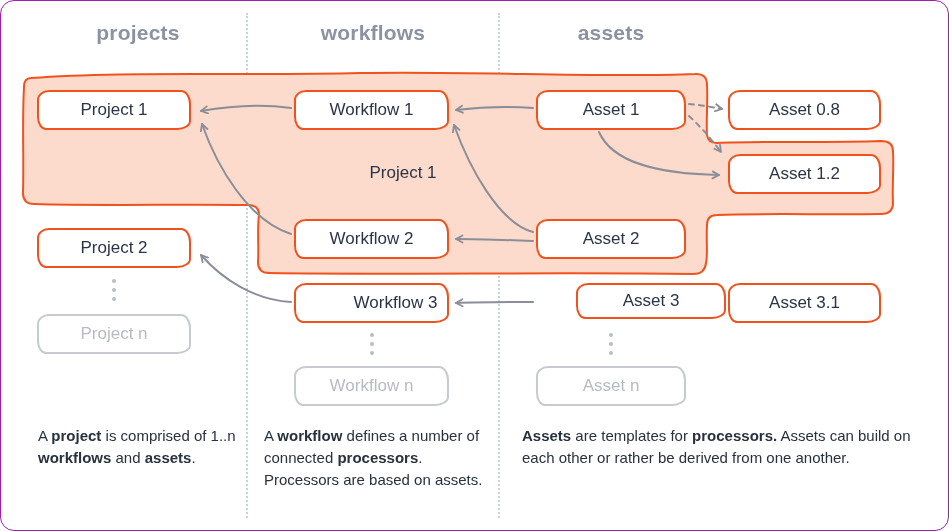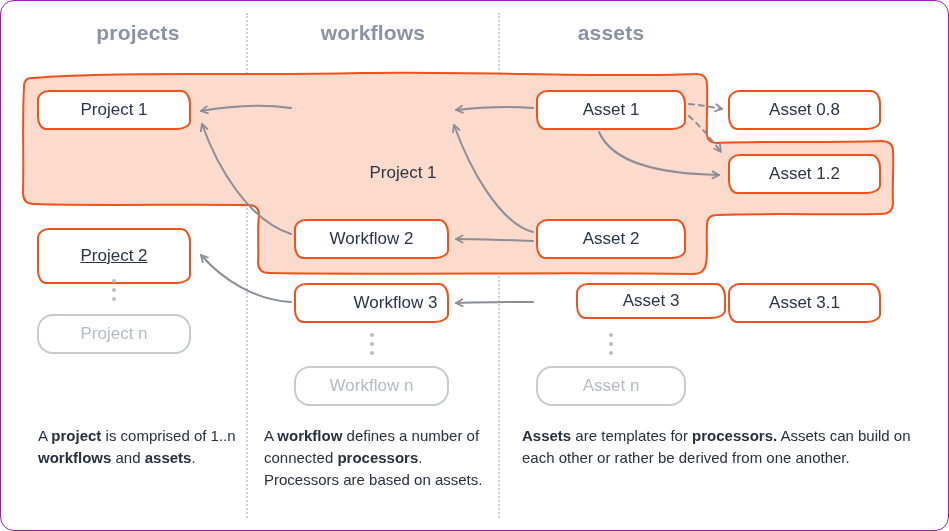--- a/index.html
+++ b/index.html
@@ -22,24 +22,24 @@
   .hdr.h3{left:512px;width:196px;}
 
   
   .box{
     position:absolute;box-sizing:border-box;background:#ffffff;
     border:2px solid #f0521e;z-index:2;
     display:flex;align-items:center;justify-content:center;
     font-size:17px;color:#2a3547;
     border-radius:12px 10px 14px 9px / 10px 14px 9px 13px;
   }
-  .box.inactive{border-color:#c7cad0;color:#b7bbc3;border-radius:16px;}
+  .box.inactive{border-color:#c7cad0;color:#b7bbc3;}
 
   .b-p1 {left:36px; top:89px; width:154px;height:40px;}
-  .b-p2 {left:36px; top:227px;width:154px;height:56px;text-decoration:underline;}
+  .b-p2 {left:36px; top:227px;width:154px;height:40px;}
   .b-pn {left:36px; top:313px;width:154px;height:40px;}
   .b-w1 {left:293px;top:89px; width:155px;height:40px;}
   .b-w2 {left:293px;top:218px;width:155px;height:40px;}
   .b-w3 {left:293px;top:282px;width:155px;height:40px;padding-left:48px;}
   .b-wn {left:293px;top:365px;width:155px;height:40px;}
   .b-a1 {left:535px;top:89px; width:150px;height:40px;}
   .b-a2 {left:535px;top:218px;width:150px;height:40px;}
   .b-a3 {left:535px;top:282px;width:150px;height:36px;margin-left:40px;}
   .b-an {left:535px;top:365px;width:150px;height:40px;}
   .b-a11{left:727px;top:89px; width:153px;height:40px;}
@@ -117,20 +117,21 @@
 
   <div class="hdr h1">projects</div>
   <div class="hdr h2">workflows</div>
   <div class="hdr h3">assets</div>
 
   <div class="highlight-label">Project 1</div>
 
   <div class="box b-p1">Project 1</div>
   <div class="box b-p2">Project 2</div>
   <div class="box inactive b-pn">Project n</div>
+  <div class="box b-w1">Workflow 1</div>
   <div class="box b-w2">Workflow 2</div>
   <div class="box b-w3">Workflow 3</div>
   <div class="box inactive b-wn">Workflow n</div>
   <div class="box b-a1">Asset 1</div>
   <div class="box b-a2">Asset 2</div>
   <div class="box b-a3">Asset 3</div>
   <div class="box inactive b-an">Asset n</div>
   <div class="box b-a11">Asset 0.8</div>
   <div class="box b-a12">Asset 1.2</div>
   <div class="box b-a31">Asset 3.1</div>

